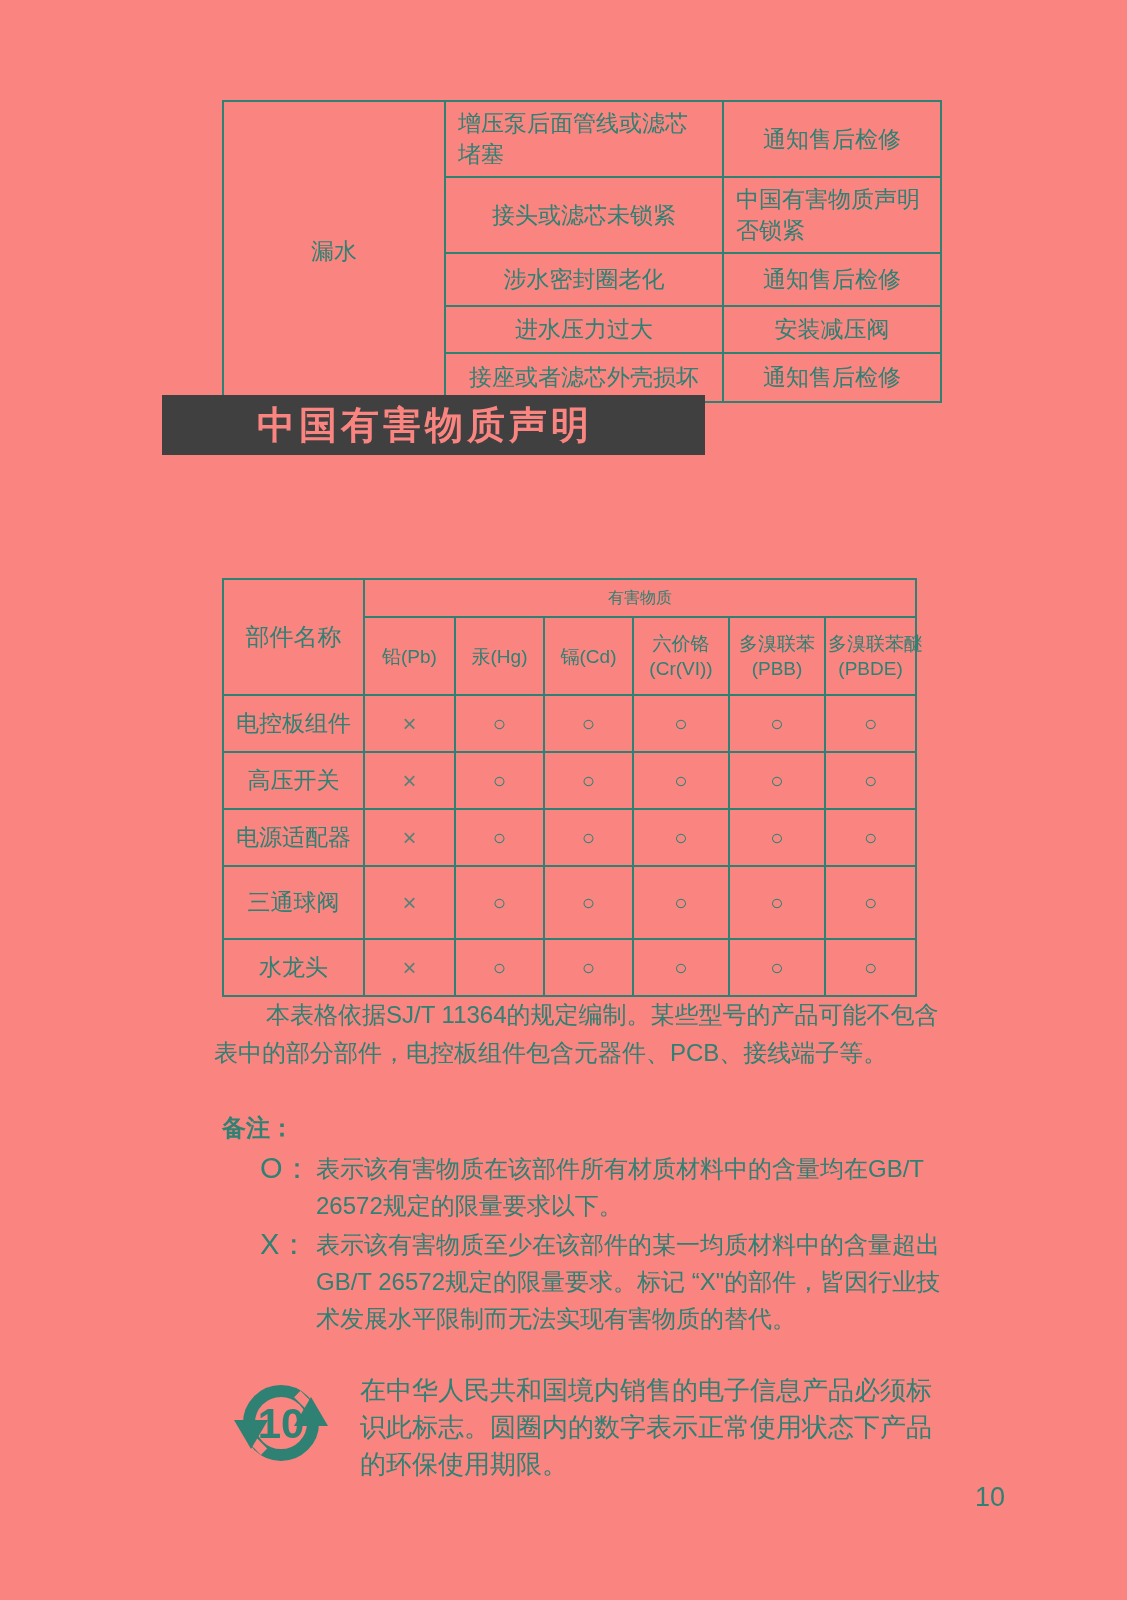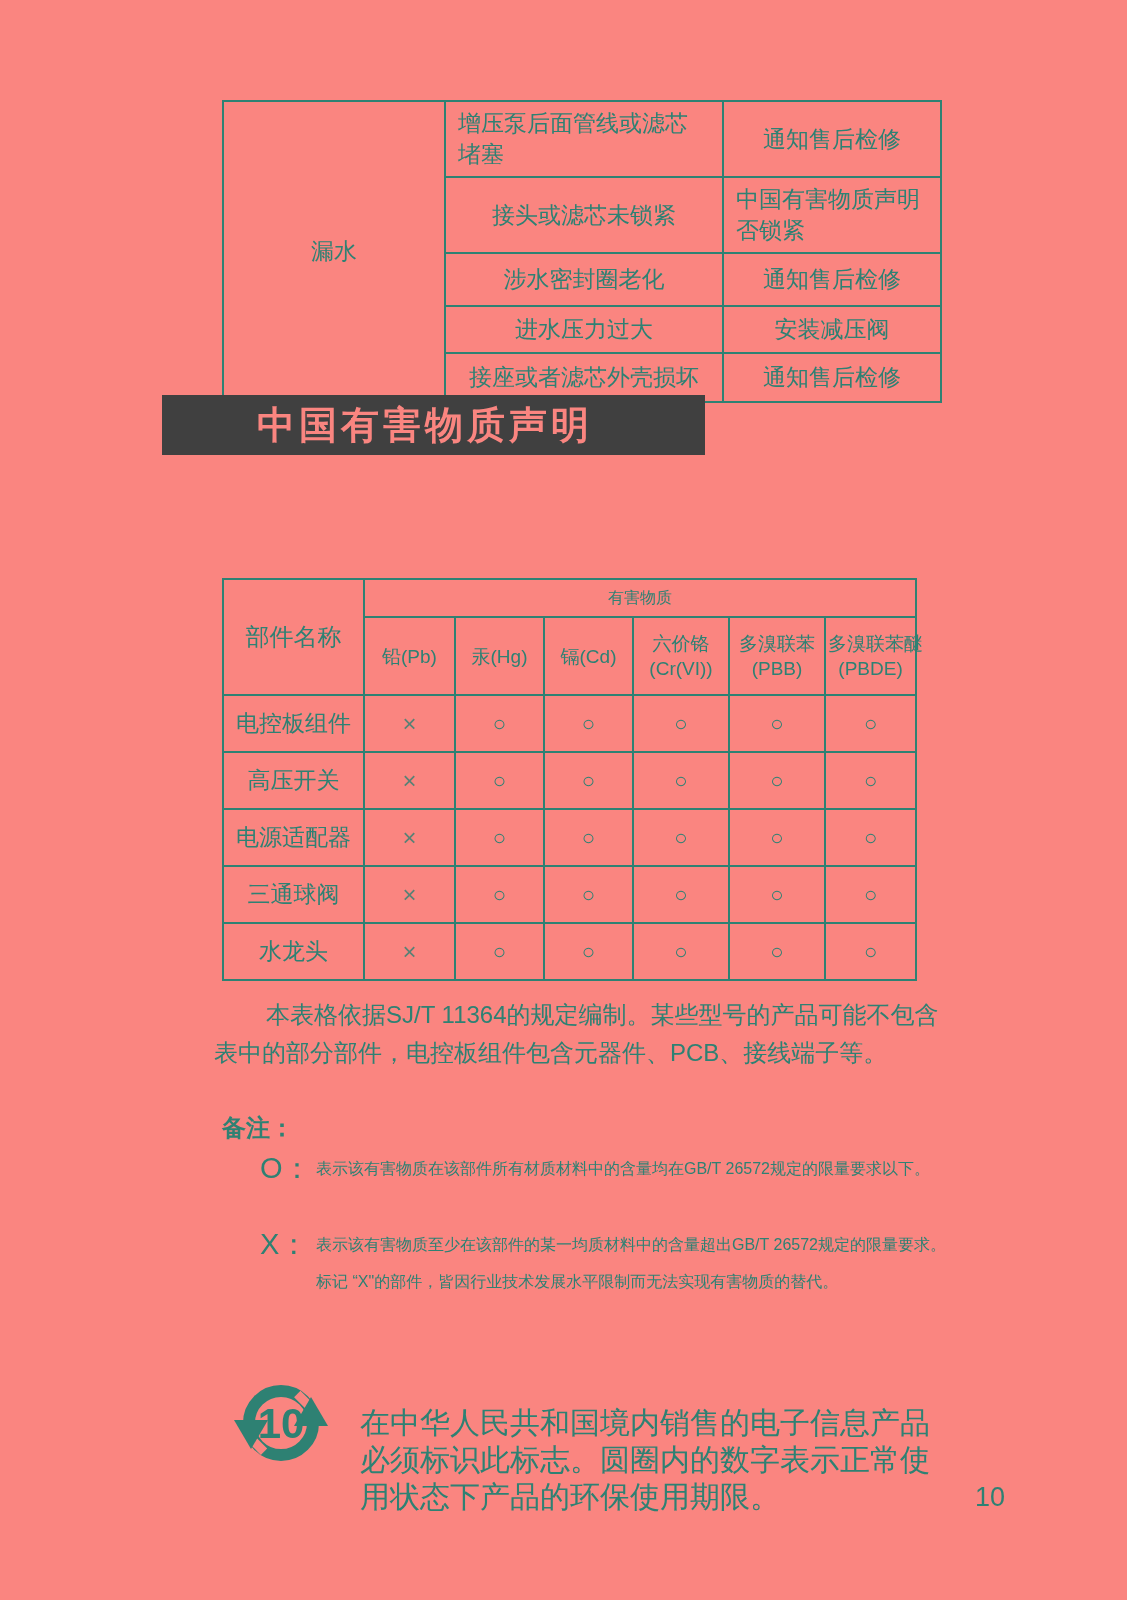--- a/index.html
+++ b/index.html
@@ -39,24 +39,24 @@
   .hs-table .part{font-size:23px;margin-left:31px;}
   .hs-table .sym{font-size:22px;}
   .hs-table .sym.x{font-size:24px;opacity:.78;}
 
   #remarks-label{position:absolute;left:222px;top:1112px;font-size:24px;font-weight:bold;}
 
   .note{position:absolute;display:flex;}
   #note-o{left:260px;top:1150px;}
   #note-x{left:260px;top:1226px;}
   .note .marker{flex:none;width:56px;font-size:29px;line-height:37px;}
-  .note .ntext{width:632px;font-size:16px;line-height:37px;}
+  .note .ntext{width:632px;font-size:24px;line-height:37px;}
 
   #efup-icon{position:absolute;left:231px;top:1373px;width:100px;height:100px;}
-  #footer-text{position:absolute;left:360px;top:1372px;width:584px;font-size:30px;line-height:37px;margin-top:32px;}
+  #footer-text{position:absolute;left:360px;top:1372px;width:584px;font-size:26px;line-height:37px;}
   #page-number{position:absolute;left:960px;top:1482px;width:60px;text-align:center;font-size:27px;}
 </style>
 </head>
 <body>
 
 <div class="page">
 
   <table class="ts-table">
     <colgroup>
       <col style="width:222px">
@@ -142,21 +142,21 @@
       </tr>
       <tr style="height:57px">
         <td class="part">电源适配器</td>
         <td class="sym x">×</td>
         <td class="sym">○</td>
         <td class="sym">○</td>
         <td class="sym">○</td>
         <td class="sym">○</td>
         <td class="sym">○</td>
       </tr>
-      <tr style="height:57px">
+      <tr style="height:73px">
         <td class="part">三通球阀</td>
         <td class="sym x">×</td>
         <td class="sym">○</td>
         <td class="sym">○</td>
         <td class="sym">○</td>
         <td class="sym">○</td>
         <td class="sym">○</td>
       </tr>
       <tr style="height:57px">
         <td class="part">水龙头</td>

